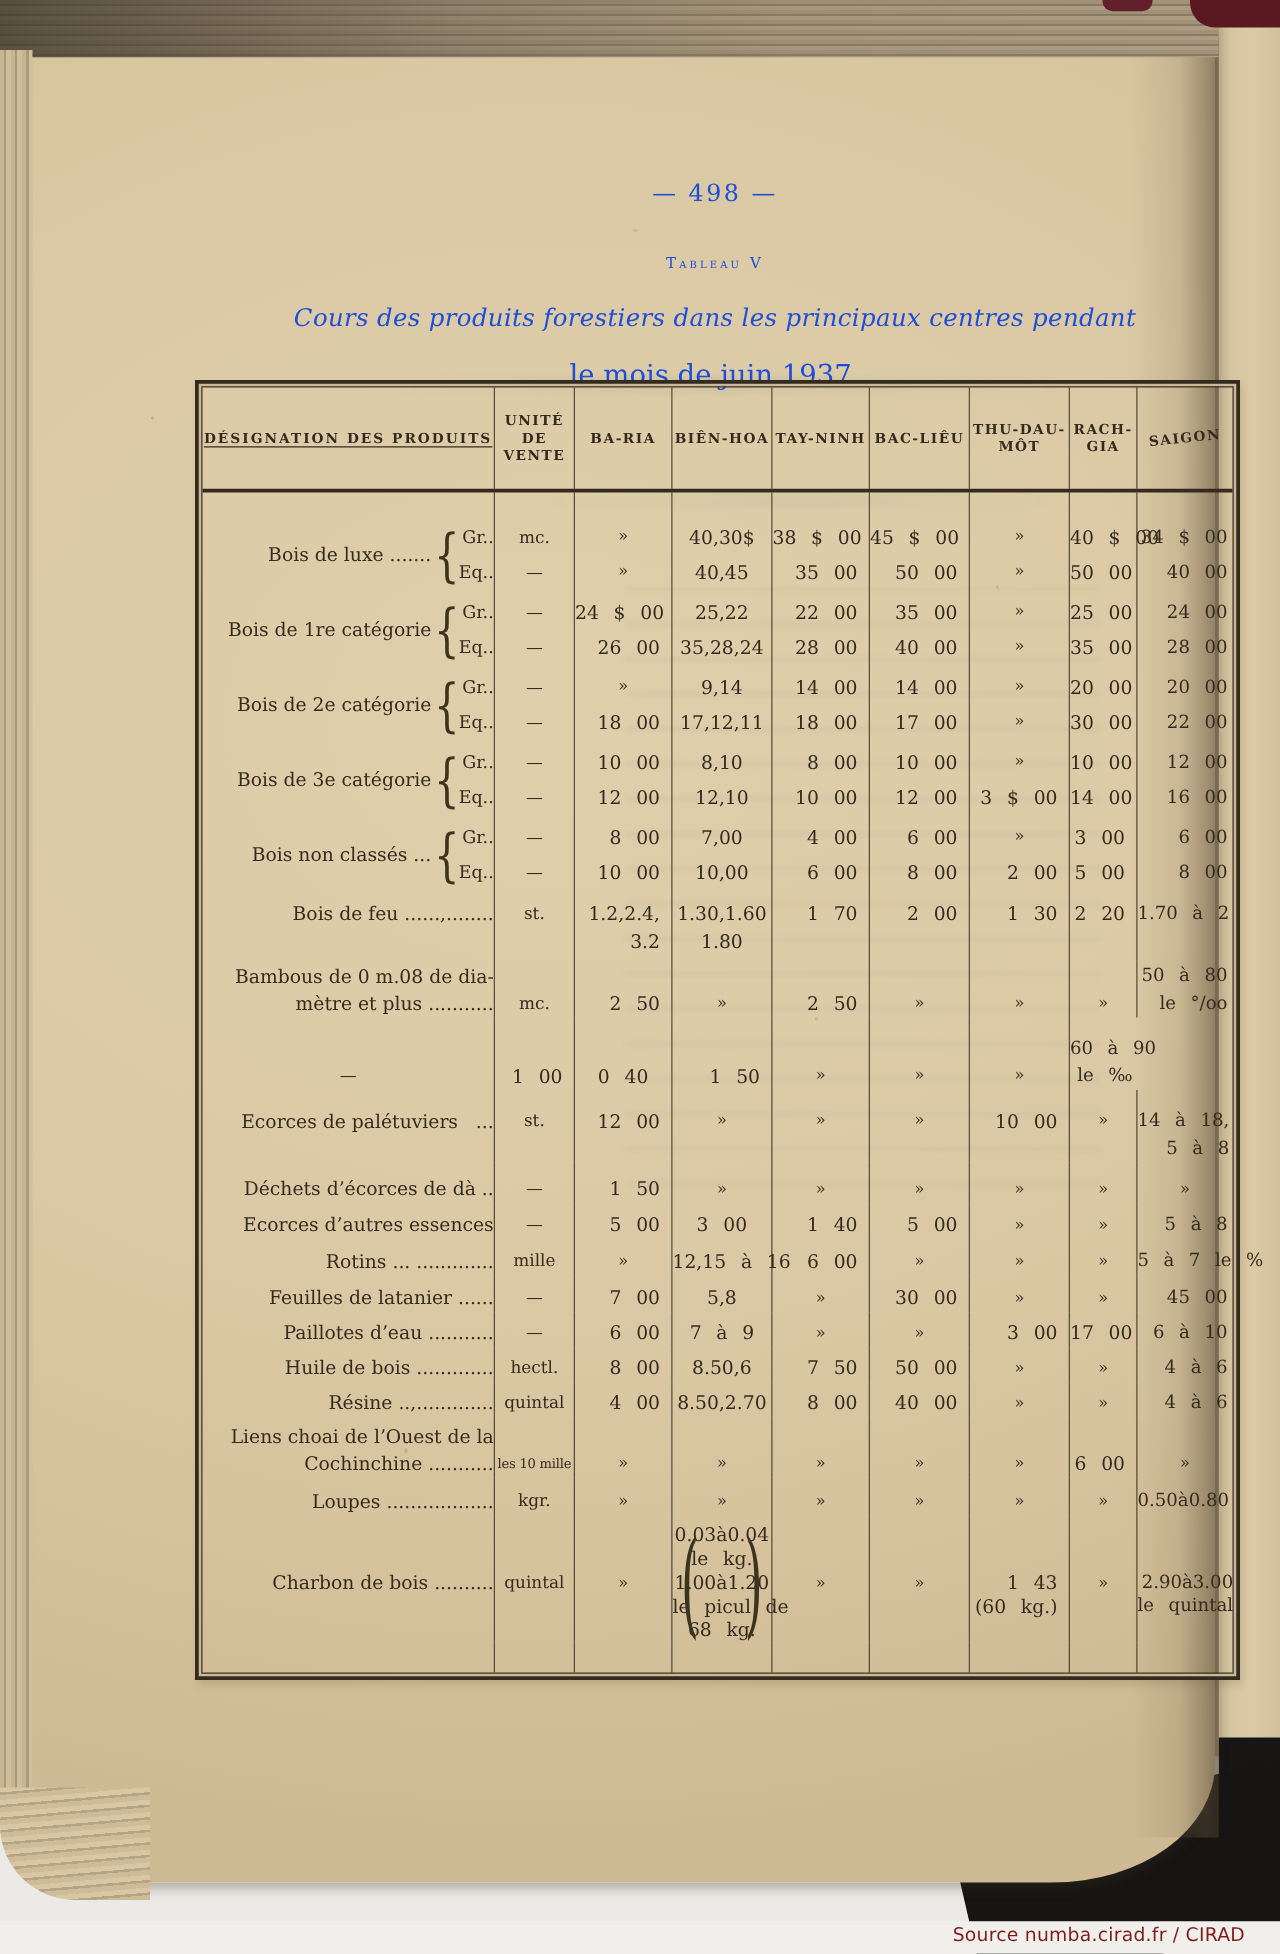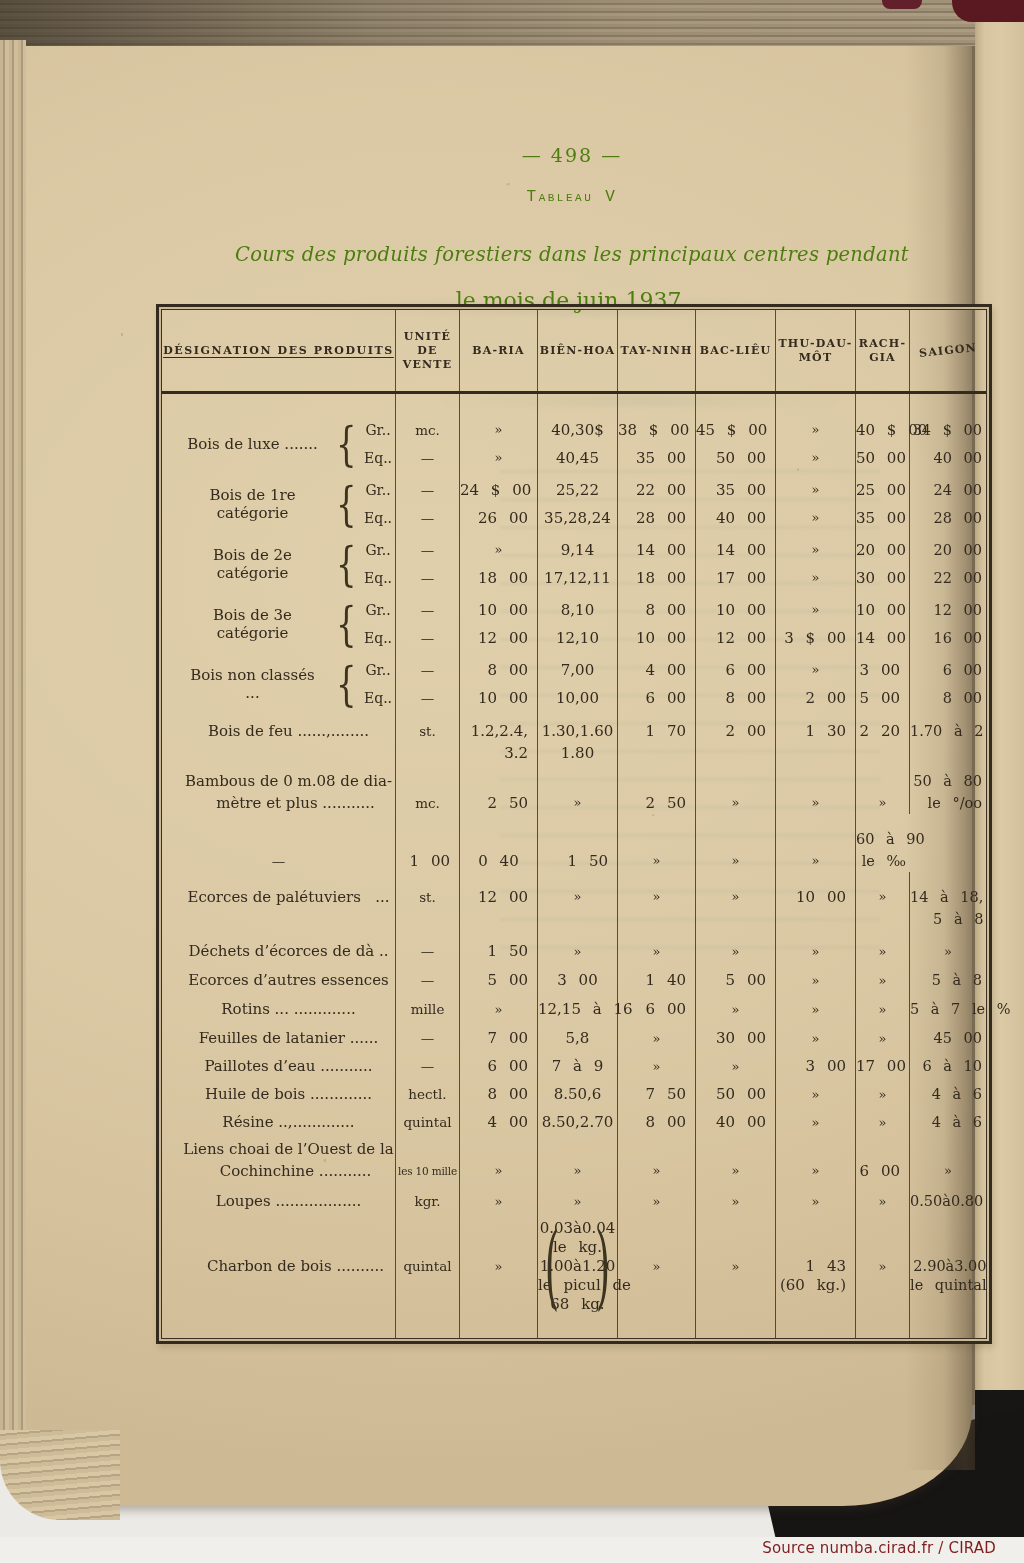--- a/index.html
+++ b/index.html
@@ -49,23 +49,23 @@
   .red-cover2{left:882px;top:0;width:40px;height:9px;background:#62202a;border-radius:0 0 8px 8px;}
   .scanner-strip{left:0;top:1537px;width:1024px;height:26px;background:#f0efec;}
   .source-caption{right:28px;top:1539px;color:#7f1d1d;
     font-family:"DejaVu Sans", sans-serif;font-size:15px;letter-spacing:.2px;}
   
   .ghost{filter:blur(2px);opacity:.14;color:#4e7a66;font-style:italic;pointer-events:none;}
   .g1{left:300px;top:300px;width:560px;height:16px;background:linear-gradient(90deg,transparent,rgba(78,122,102,.5),transparent);}
   .g2{left:430px;top:395px;width:420px;height:12px;background:linear-gradient(90deg,transparent,rgba(78,122,102,.45),transparent);}
   .g3{left:500px;top:470px;width:380px;height:500px;background:repeating-linear-gradient(180deg,rgba(78,122,102,.14) 0 3px,transparent 3px 28px);filter:blur(1.5px);opacity:.5;}
   
-  .centerband{left:158px;width:828px;text-align:center;color:#4d7c0f;}
+  .centerband{left:158px;width:828px;text-align:center;color:#1d4ed8;}
   .pageno{top:144px;font-size:19px;letter-spacing:2px;}
-  .tlabel{top:188px;font-size:16px;font-variant:small-caps;letter-spacing:2.5px;font-family:Liberation Mono, monospace;}
+  .tlabel{top:203px;font-size:12px;font-variant:small-caps;letter-spacing:2.5px;}
   .title1{top:243px;font-size:19.5px;font-style:italic;letter-spacing:.3px;}
   .title2{top:288px;font-size:22px;}
   
   .tbl{left:161px;top:309px;width:824px;color:#342b1e;
     border:1px solid #3a3122;
     box-shadow:0 0 0 2px rgba(218,200,165,.9), 0 0 0 5px #332b1e, 2px 4px 6px 5px rgba(90,75,50,.18);
     background:transparent;}
   .trow{display:grid;grid-template-columns:234px 64px 78px 80px 78px 80px 80px 54px 1fr;}
   .c{border-right:1px solid rgba(55,45,30,.8);position:relative;padding-top:var(--pt,0px);}
   .c:last-child{border-right:none;}
@@ -76,21 +76,21 @@
   .hl{line-height:14px;white-space:nowrap;}
   .trow.head .c0 .hl{text-decoration:underline;text-underline-offset:3px;letter-spacing:1.6px;}
   .trow.head .c8{transform:rotate(-6deg);}
   
   .ln{white-space:pre;}
   .pair .ln{height:28px;line-height:28px;}
   .multi .ln{height:22px;line-height:22px;}
   .charbon .ln{height:19px;line-height:19px;}
   .single .ln{height:23px;line-height:23px;}
   .spacer .c{height:24px;}
-  .des{padding-left:20px;font-size:15px;text-align:center;gap:11px;}
+  .des{padding-left:20px;font-size:15px;text-align:right;}
   .des .ln.cont{padding-left:14px;}
   .pair .des{display:flex;align-items:center;}
   .pair .nm{flex:1;font-size:15px;}
   .brace{font-size:46px;font-weight:200;transform:scaleX(.7);width:14px;line-height:56px;color:#3d341f;}
   .subs{display:flex;flex-direction:column;margin-left:2px;width:34px;}
   .subs .sub{height:28px;line-height:28px;font-size:14px;}
   .unit{text-align:center;font-size:13.5px;}
   .unit .small{font-size:10.5px;letter-spacing:-.2px;}
   .val{font-size:15px;text-align:right;}
   .val .ln{padding-right:9px;word-spacing:7px;}

